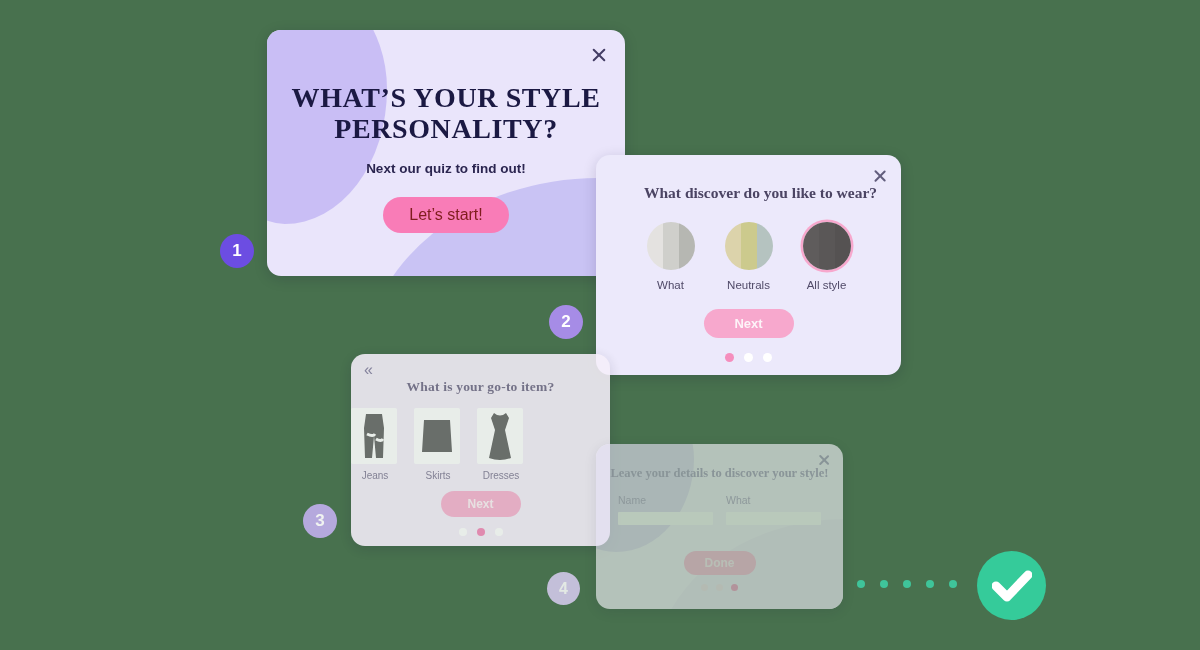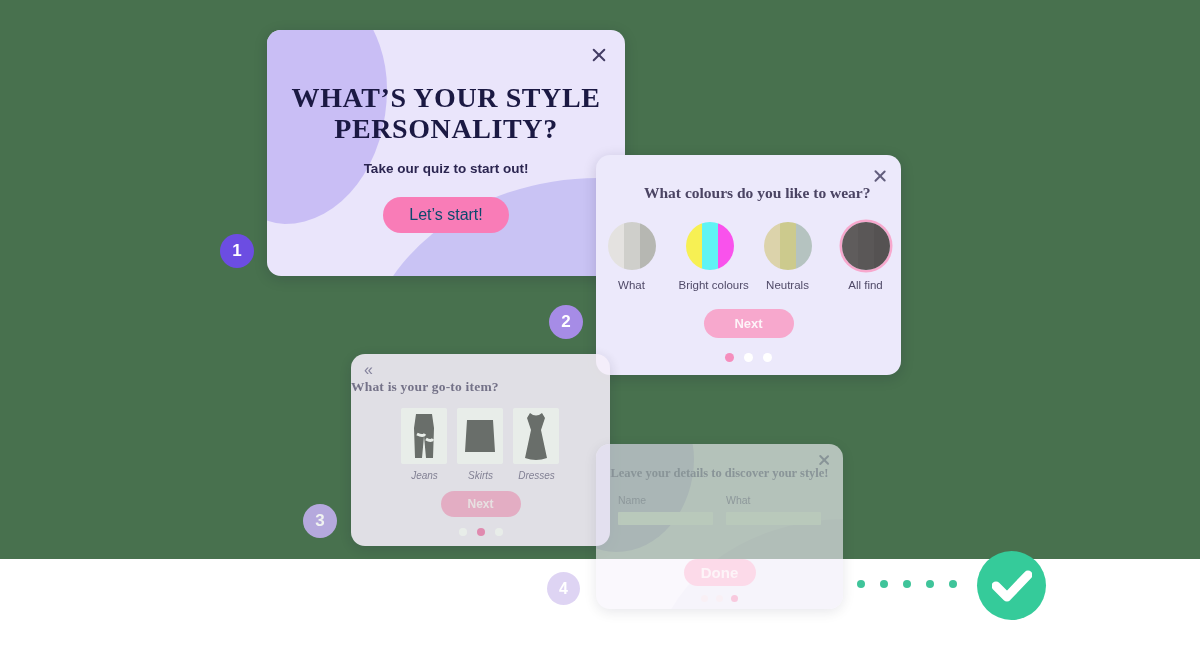--- a/index.html
+++ b/index.html
@@ -3,21 +3,21 @@
 <meta charset="utf-8">
 <style>
   * { box-sizing: border-box; margin: 0; padding: 0; }
   html, body {
     width: 1200px; height: 650px;
     overflow: hidden;
     font-family: "Liberation Sans", sans-serif;
   }
   #stage {
     position: relative;
-    width: 1200px; height: 559px;
+    width: 1200px; height: 650px;
     background: #48714e;
   }
 
   
   .card {
     position: absolute;
     border-radius: 14px;
     overflow: hidden;
     background: #ece8fb;
     box-shadow: 0 3px 14px rgba(20,10,50,0.16);
@@ -37,21 +37,21 @@
     transform-origin: center;
   }
   .close-icon::before { transform: translate(-50%,-50%) rotate(45deg); }
   .close-icon::after  { transform: translate(-50%,-50%) rotate(-45deg); }
 
   .pink-btn {
     display: block;
     border: none;
     border-radius: 999px;
     background: #f988c1;
-    color: #0c4a6e;
+    color: #7f1d1d;
     font-family: "Liberation Sans", sans-serif;
     cursor: pointer;
     white-space: nowrap;
   }
 
   .dots { display: flex; justify-content: center; gap: 10px; }
   .dot { width: 9px; height: 9px; border-radius: 50%; background: #ffffff; }
   .dot.active { background: #f58ebd; }
 
   
@@ -156,33 +156,32 @@
   #c3-back {
     position: absolute;
     left: 13px; top: 8px;
     font-size: 16px;
     color: #8d86a8;
     cursor: pointer;
     line-height: 1;
   }
   #c3-title {
     margin: 25px 0 0 0;
-    text-align: left;
+    text-align: center;
     font-family: "Liberation Serif", serif;
     font-weight: bold;
     font-size: 13.5px;
     color: #7b7391;
     letter-spacing: .2px;
   }
   .item-row {
     display: flex;
-    justify-content: center;
-    gap: 8px;
+    justify-content: flex-start;
+    gap: 15px;
     margin-top: 13px;
-    font-style: italic;
   }
   .item-cell { width: 48px; text-align: center; }
   .item-thumb {
     width: 46px; height: 56px;
     background: #ffffff;
     border-radius: 2px;
     border: 1.5px solid transparent;
     display: flex; align-items: center; justify-content: center;
     overflow: hidden;
   }
@@ -253,24 +252,24 @@
   }
   .field-input {
     width: 100%;
     height: 13px;
     background: #ffffff;
     border: none;
     border-radius: 1px;
     outline: none;
   }
   #c4-btn {
-    margin: 32px auto 0;
+    margin: 24px auto 0;
     width: 72px;
     padding: 5px 0;
-    font-size: 15px;
+    font-size: 12px;
     text-align: center;
     background: #fbc5dd;
     color: #fdeef5;
     font-weight: bold;
   }
   #card4 .dots { margin-top: 9px; gap: 8px; }
   #card4 .dot { width: 7px; height: 7px; background: #f6e8f0; }
   #card4 .dot.active { background: #f4a9ca; }
 
   
@@ -310,61 +309,53 @@
 <body>
 
 <div id="stage" style="background: rgb(72, 113, 78);">
 
   <div class="card" id="card1">
     <div class="blob-a"></div>
     <div class="blob-b"></div>
     <div class="close-icon"></div>
     <div class="c1-content">
       <div id="c1-title">WHAT’S YOUR STYLE PERSONALITY?</div>
-      <div id="c1-sub">Take our quiz to start out!</div>
+      <div id="c1-sub">Next our quiz to find out!</div>
       <button class="pink-btn" id="c1-btn">Let’s start!</button>
     </div>
   </div>
 
   <div class="card" id="card2">
     <div class="close-icon"></div>
-    <div id="c2-title">What colours do you like to wear?</div>
+    <div id="c2-title">What discover do you like to wear?</div>
 
     <div class="swatch-row">
       <div class="swatch-cell">
         <div class="swatch">
           <span style="background:#e4e2e0"></span>
             <span style="background:#cfcfcb"></span>
             <span style="background:#b6b7b2"></span>
         </div>
         <div class="swatch-label">What</div>
       </div>
       <div class="swatch-cell">
         <div class="swatch">
-          <span style="background:#f7f053"></span>
-            <span style="background:#5ff4f4"></span>
-            <span style="background:#f952ec"></span>
-        </div>
-        <div class="swatch-label">Bright colours</div>
-      </div>
-      <div class="swatch-cell">
-        <div class="swatch">
           <span style="background:#dcd3ab"></span>
             <span style="background:#ccca8d"></span>
             <span style="background:#b5c3c0"></span>
         </div>
         <div class="swatch-label">Neutrals</div>
       </div>
       <div class="swatch-cell">
         <div class="swatch selected">
           <span style="background:#5f5c5c"></span>
             <span style="background:#5a5757"></span>
             <span style="background:#555252"></span>
         </div>
-        <div class="swatch-label">All find</div>
+        <div class="swatch-label">All style</div>
       </div>
     </div>
 
     <button class="pink-btn" id="c2-btn">Next</button>
     <div class="dots">
       <div class="dot active"></div>
       <div class="dot"></div>
       <div class="dot"></div>
     </div>
   </div>

